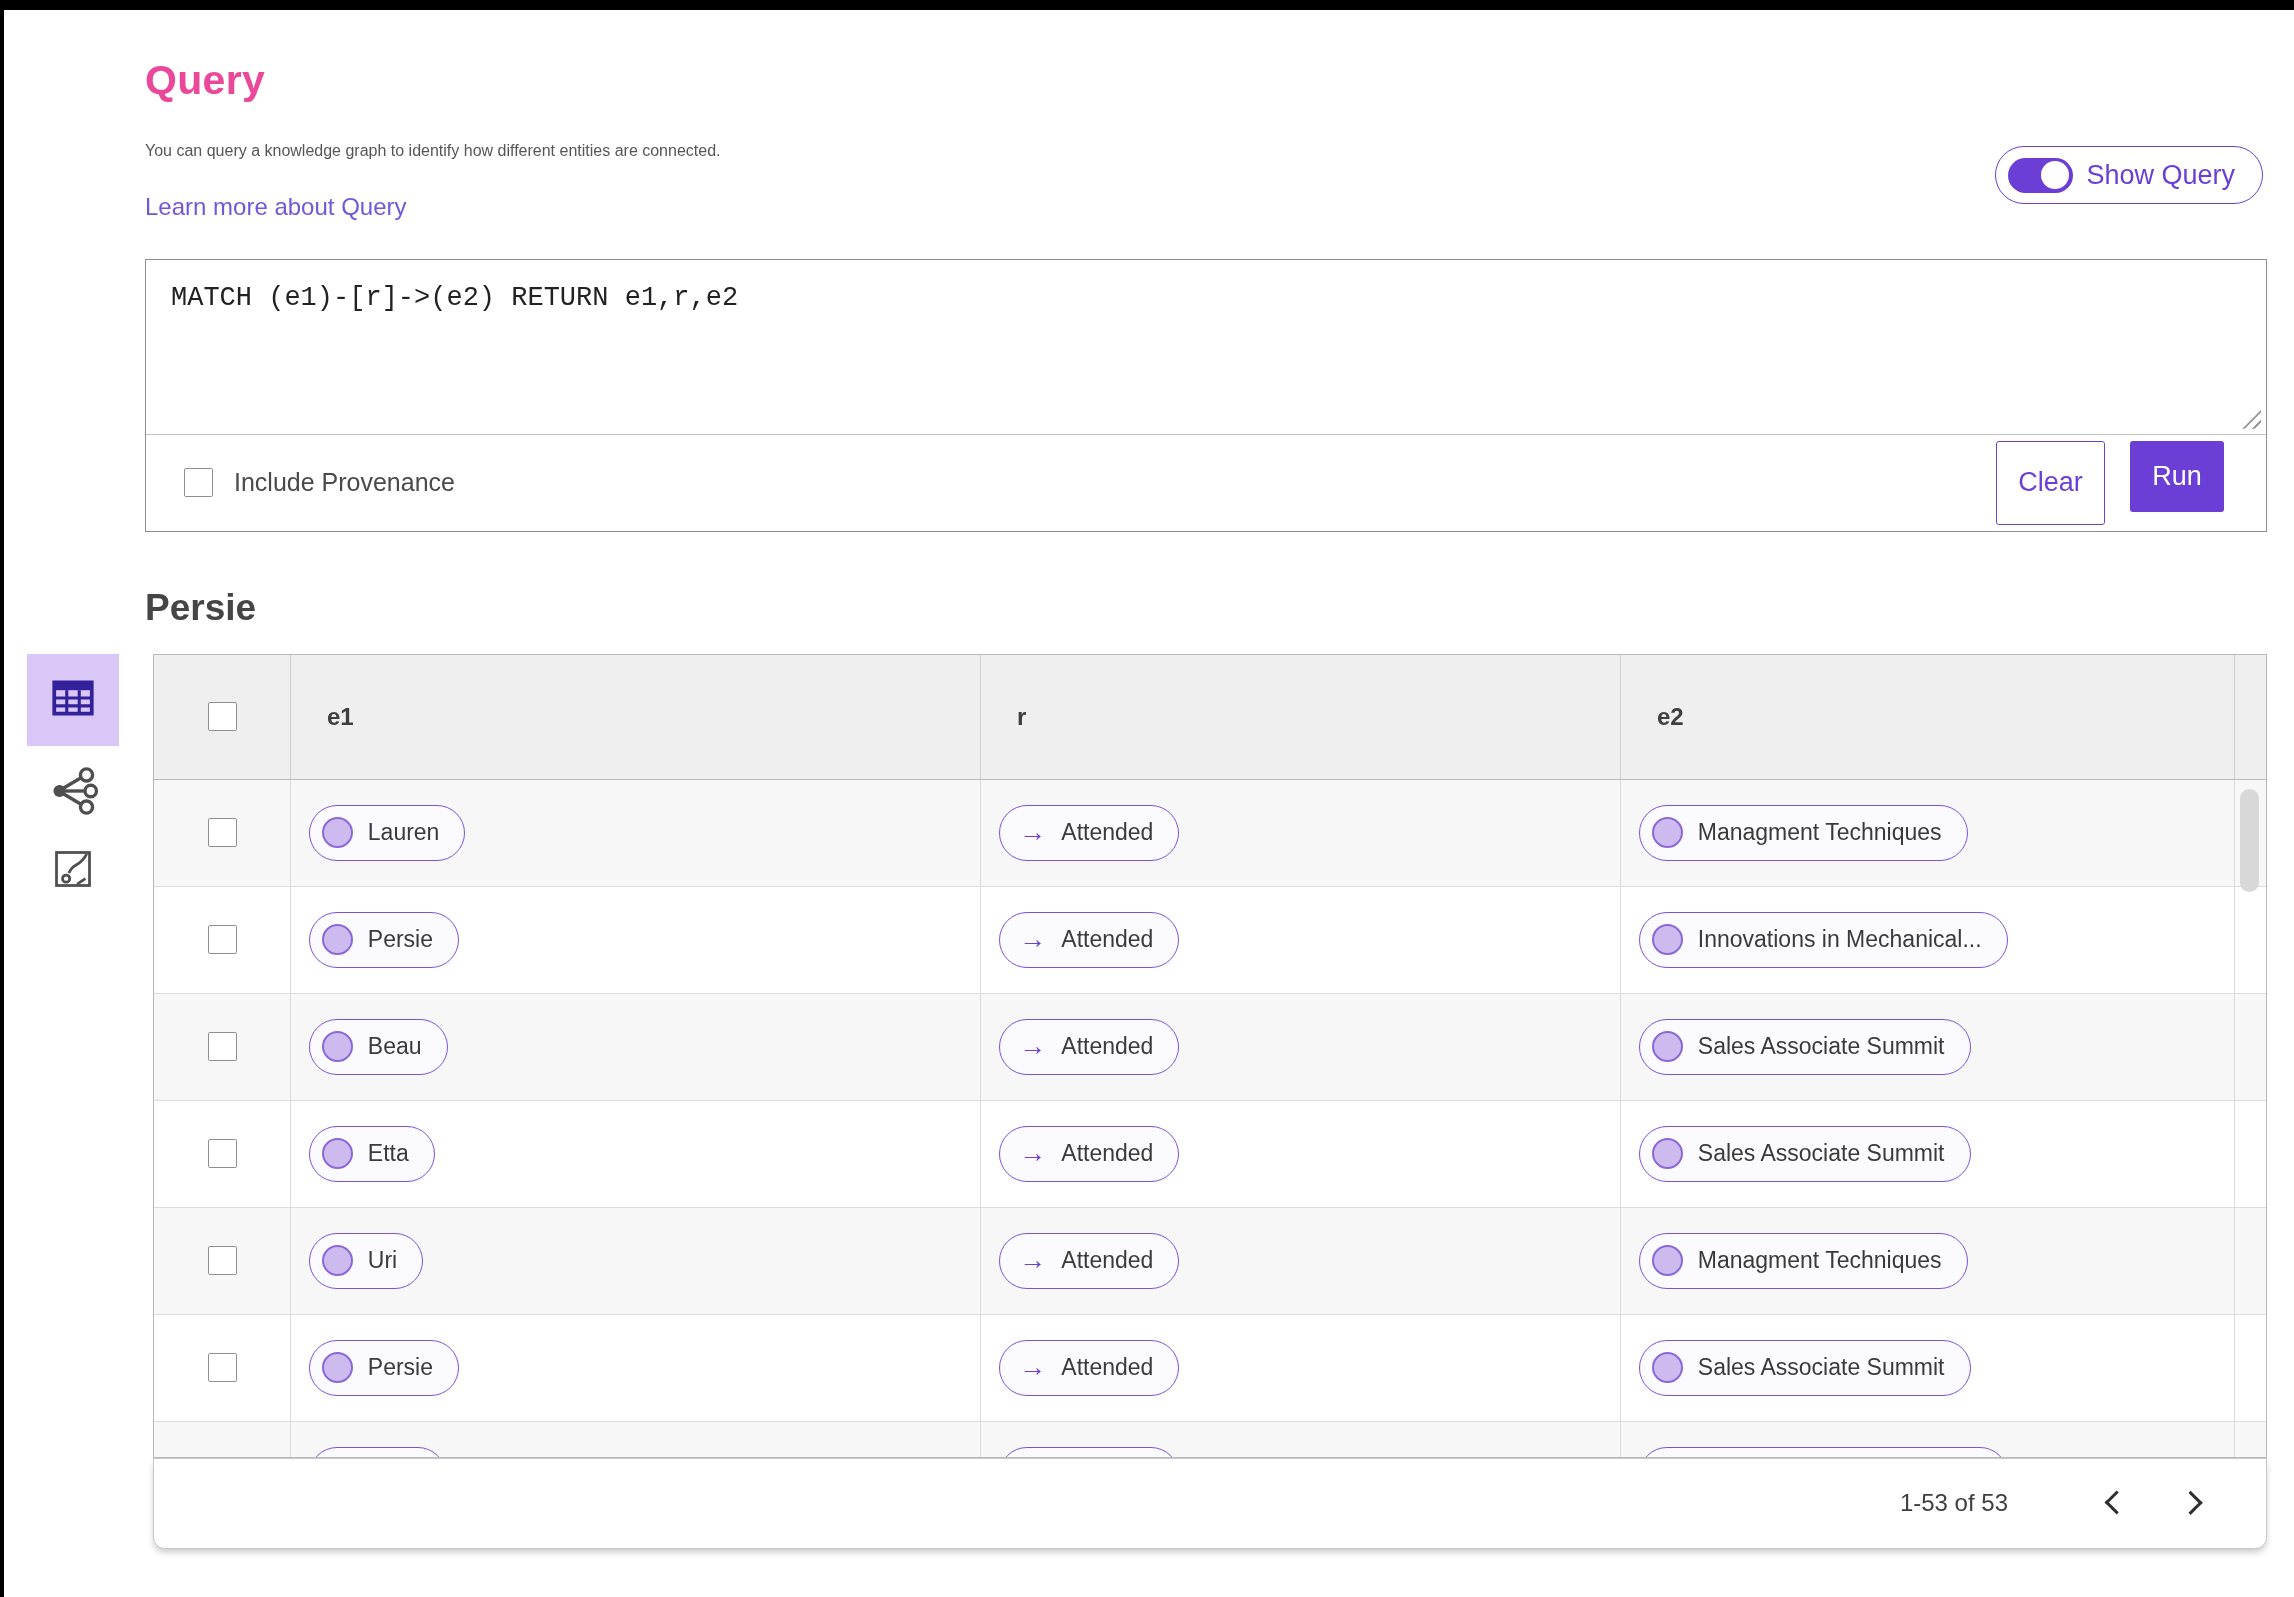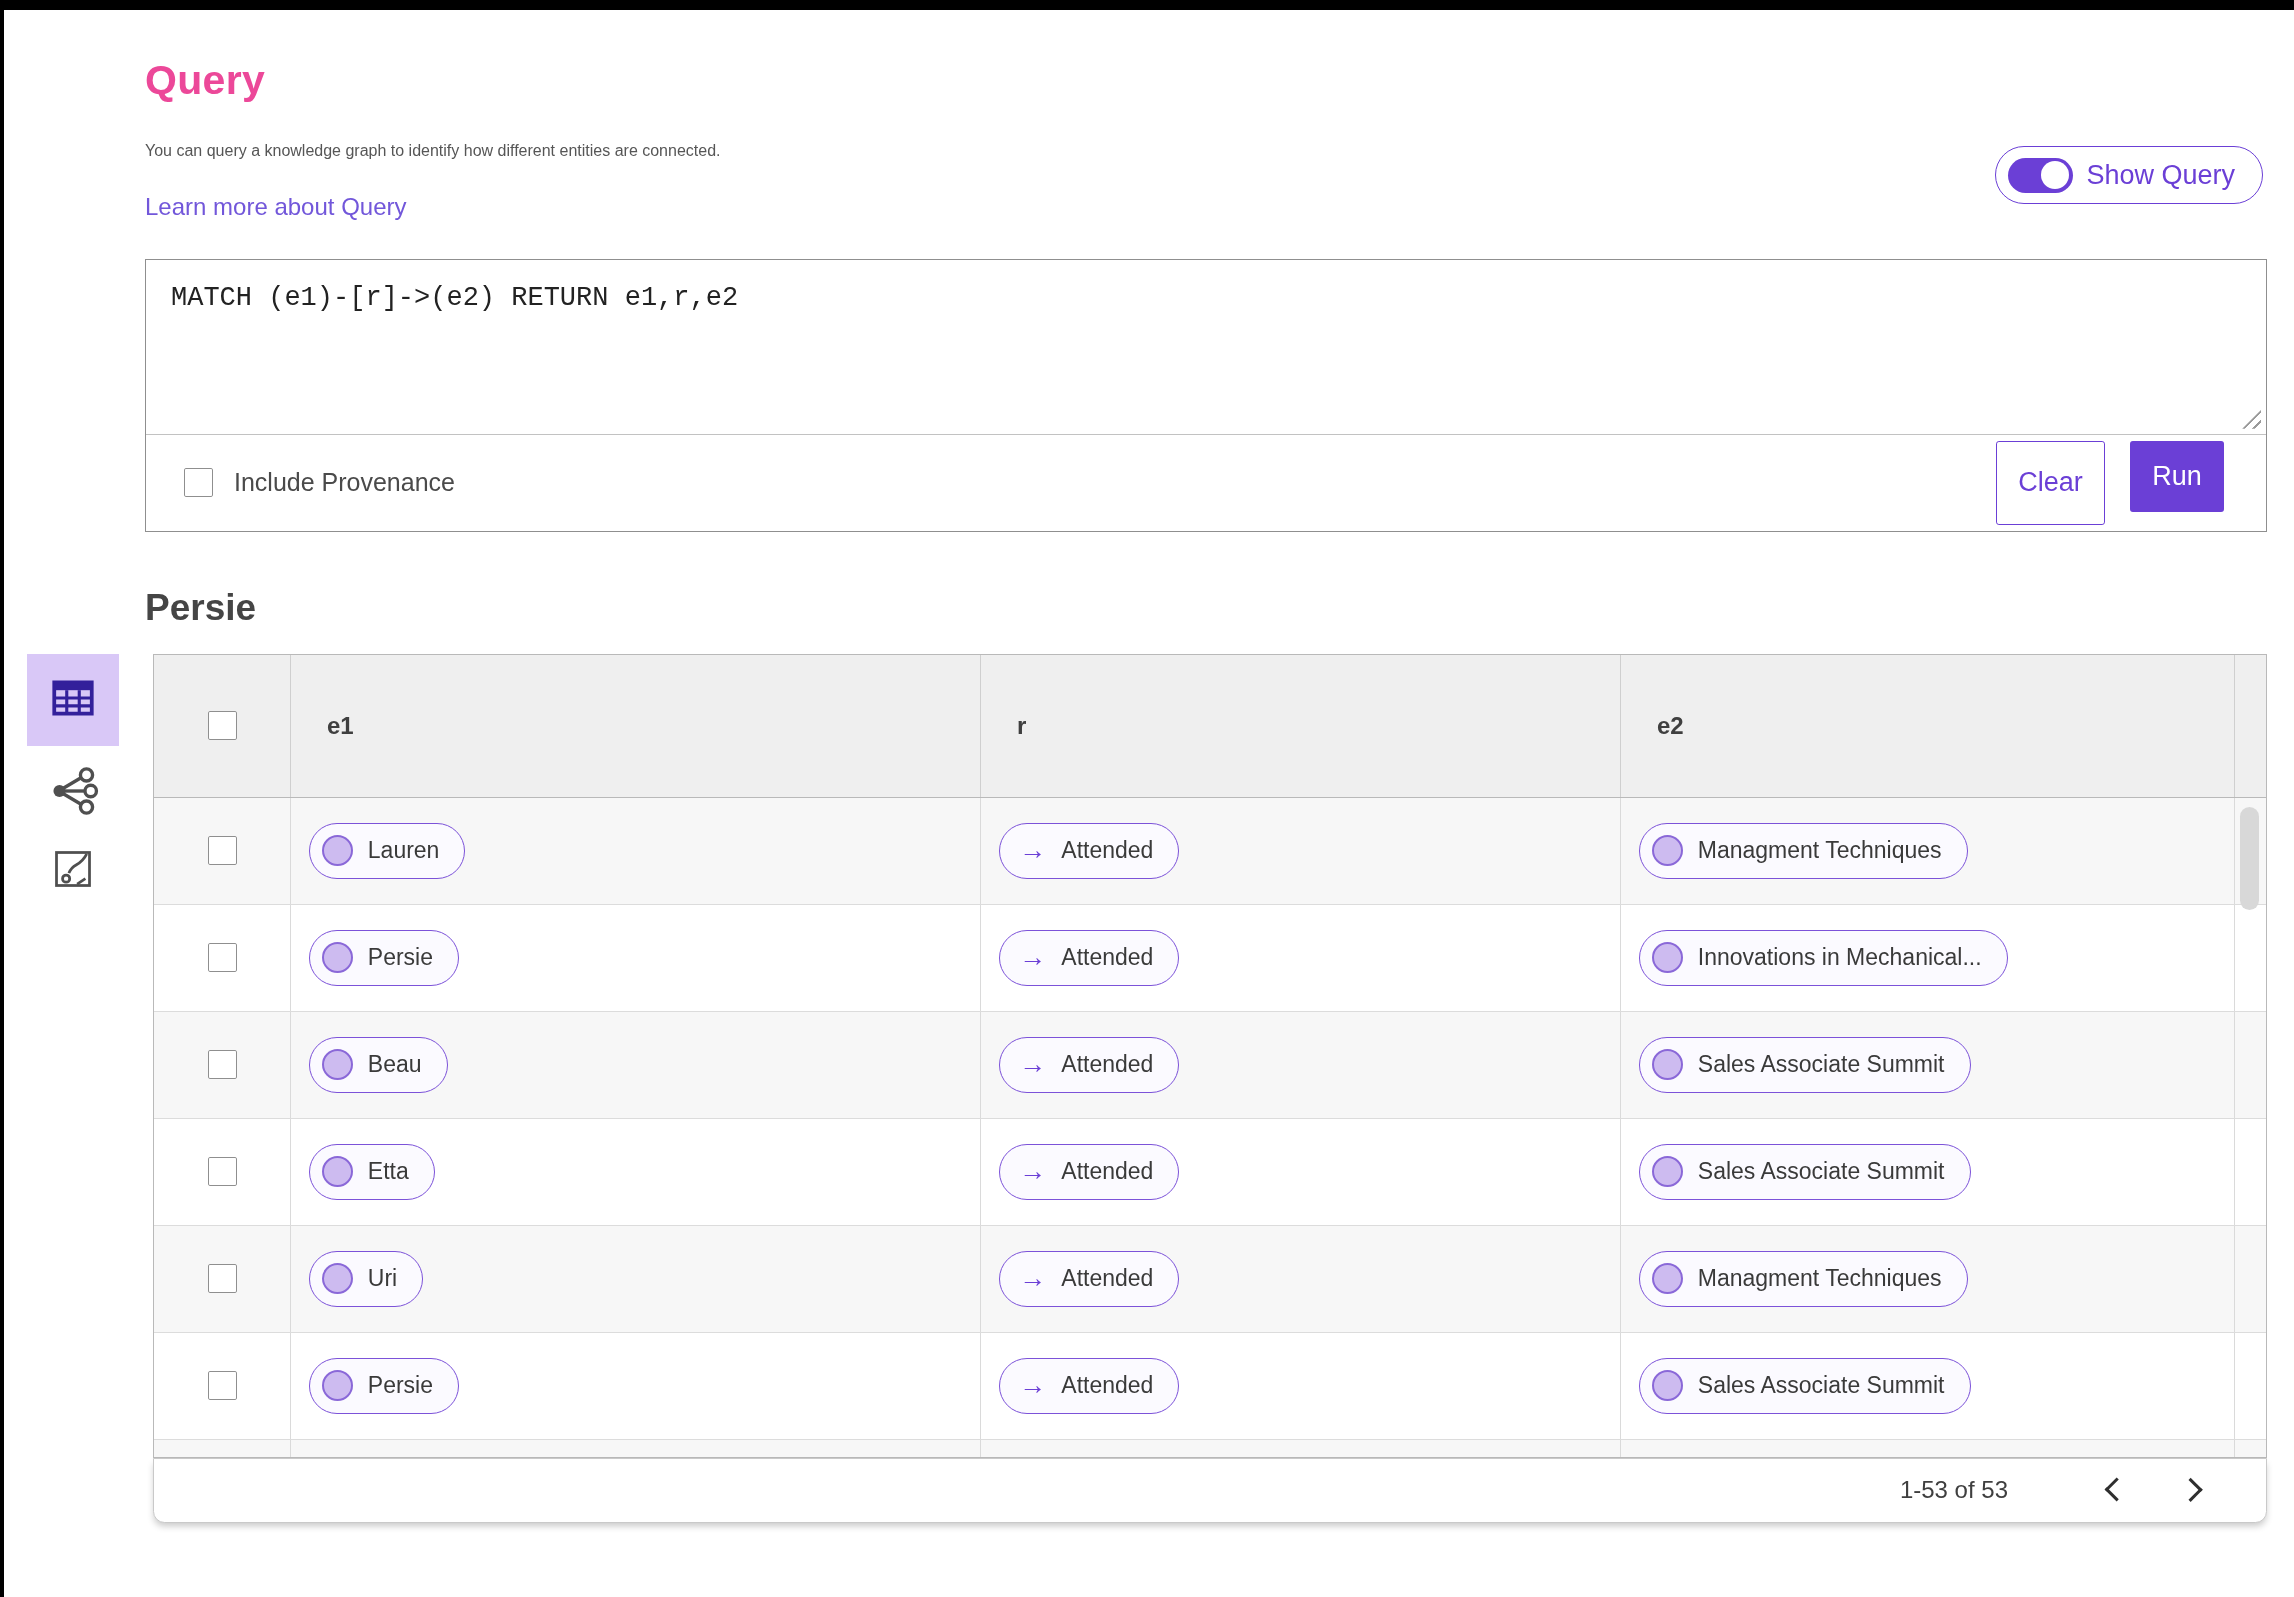--- a/index.html
+++ b/index.html
@@ -47,41 +47,41 @@
   
   .results-title{margin:55px 0 0 145px;font-size:37px;font-weight:700;color:#454545;}
 
   .results-row{display:flex;align-items:flex-start;margin:25px 27px 0 27px;}
   .view-rail{width:92px;margin-right:34px;display:flex;flex-direction:column;align-items:center;flex:none;}
   .rail-btn{width:92px;height:92px;display:flex;align-items:center;justify-content:center;background:transparent;border:none;cursor:pointer;padding:0;}
   .rail-btn.active{background:#d9c8f7;}
   .rail-btn.small{height:63px;margin-top:15.3px;}
 
   .table-card{flex:1;height:804px;border:1px solid #b9b9b9;background:#fff;box-sizing:border-box;position:relative;overflow:hidden;}
-  .t-head{display:grid;grid-template-columns:136px 690px 640px 1fr 32.5px;height:143px;background:#efefef;border-bottom:1px solid #b9b9b9;box-sizing:border-box;}
+  .t-head{display:grid;grid-template-columns:136px 690px 640px 1fr 32.5px;height:125px;background:#efefef;border-bottom:1px solid #b9b9b9;box-sizing:border-box;}
   .th-cell{display:flex;align-items:center;padding-left:36px;font-size:24px;font-weight:700;color:#3f3f3f;border-left:1px solid #cfcfcf;}
   .th-check{justify-content:center;padding-left:0;border-left:none;}
   .t-body{position:relative;height:689px;overflow:hidden;}
   .t-row{display:grid;grid-template-columns:136px 690px 640px 1fr 32.5px;height:107px;background:#fff;border-bottom:1px solid #dcdcdc;box-sizing:border-box;}
   .t-row.odd{background:#f7f7f7;}
   .t-cell{display:flex;align-items:center;padding-left:18px;border-left:1px solid #dadada;}
   .t-check{justify-content:center;padding-left:0;border-left:none;}
   .t-scroll{padding-left:0;}
   .scroll-thumb{position:absolute;top:9.6px;right:6.7px;width:19px;height:103px;border-radius:9.6px;background:#d8d8d8;cursor:pointer;}
 
   .chip{display:inline-flex;align-items:center;gap:15.3px;height:54px;padding:0 25px 0 11.5px;
     border:1.9px solid #7c52d9;border-radius:955px;background:#fbfaff;cursor:pointer;white-space:nowrap;}
   .chip-circle{width:31px;height:31px;border-radius:50%;background:#cdbbf0;border:2.9px solid #8a68d8;box-sizing:border-box;flex:none;}
   .chip-label{font-size:23px;color:#3a3a3a;}
   .rel-chip{padding-left:19px;}
   .arrow-glyph{font-size:27px;color:#6b3fd6;line-height:1;flex:none;}
 
   
   .pagination{
-    margin:0 27px 0 153px;height:65px;background:#fff;border:1px solid #c9c9c9;
+    margin:0 27px 0 153px;height:91px;background:#fff;border:1px solid #c9c9c9;
     border-radius:0 0 11.5px 11.5px;box-shadow:0 4.8px 7.6px -1.9px rgba(0,0,0,.22);
     display:flex;align-items:center;justify-content:flex-end;padding-right:42px;box-sizing:border-box;position:relative;
   }
   .range-text{font-size:24px;color:#3f3f3f;margin-right:75px;}
   .page-btn{width:61px;height:61px;background:none;border:none;display:flex;align-items:center;justify-content:center;cursor:pointer;}
   .page-btn + .page-btn{margin-left:19px;}
   .chev{width:14.3px;height:14.3px;border-left:3.8px solid #2f2f2f;border-bottom:3.8px solid #2f2f2f;}
   .chev.prev{transform:rotate(45deg);margin-left:5.7px;}
   .chev.next{transform:rotate(225deg);margin-right:5.7px;}
 </style>

